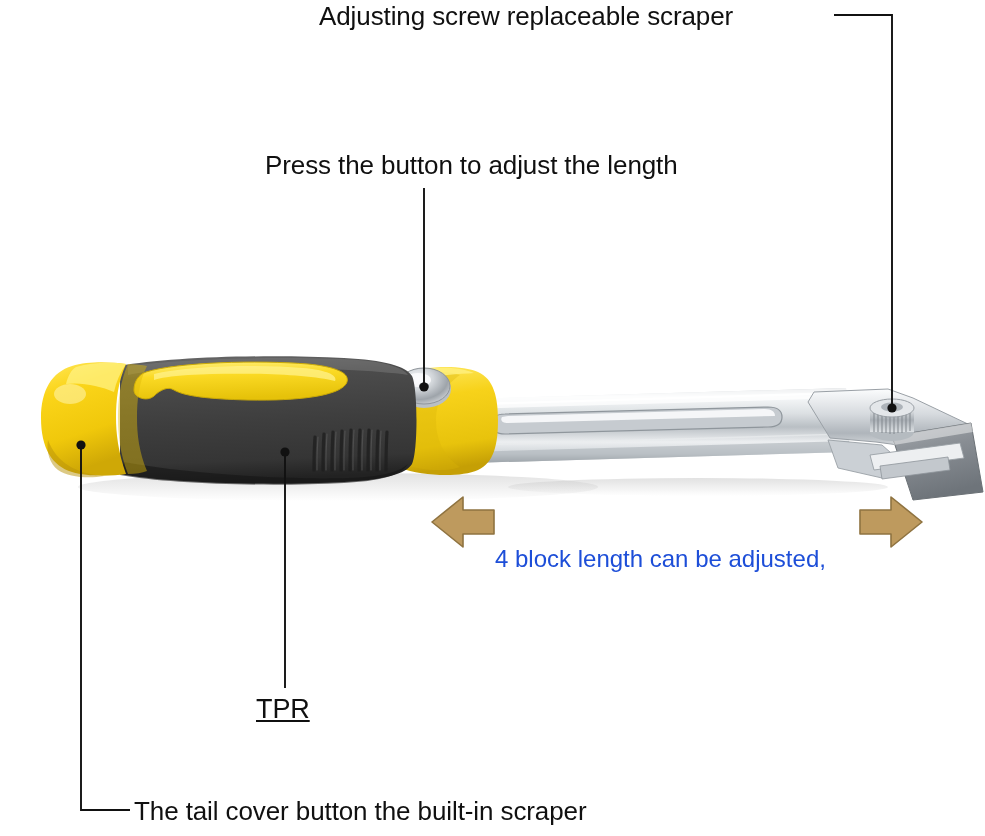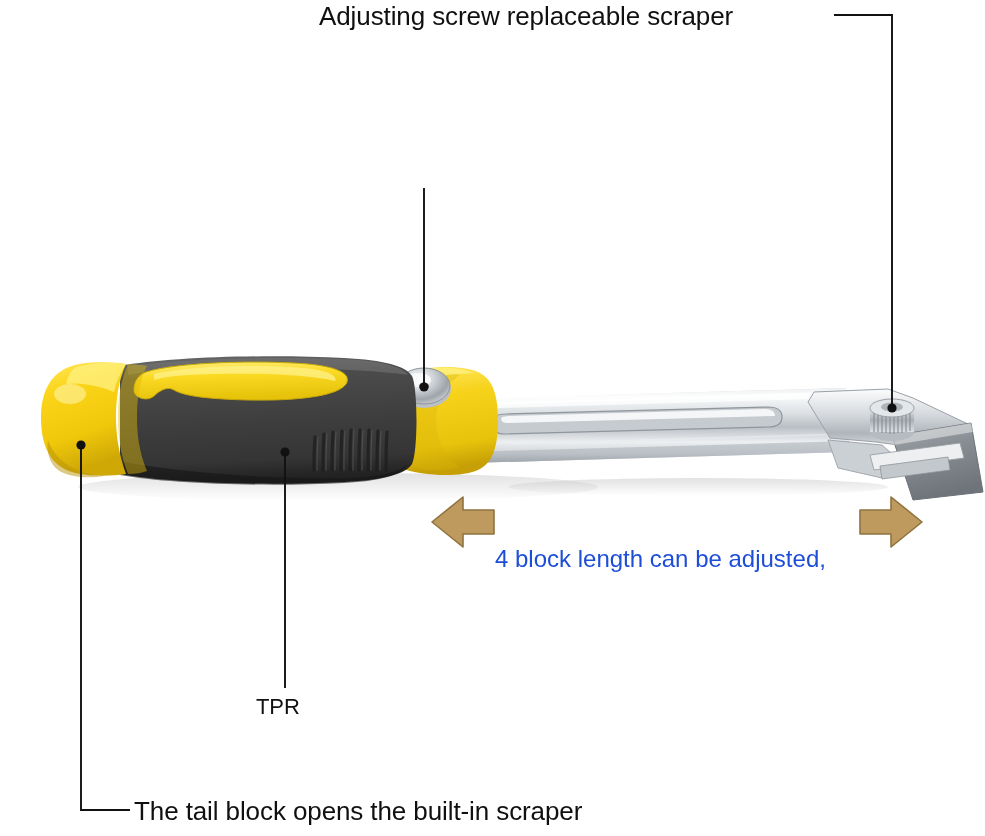--- a/index.html
+++ b/index.html
@@ -16,21 +16,21 @@
   .annot{
     position:absolute;
     font-size:26px;
     line-height:1.17;
     color:#101010;
     white-space:pre;
     letter-spacing:-0.1px;
   }
   #label-screw   {left:311px; top:1px;}
   #label-button  {left:257px; top:150px;}
-  #label-tpr     {left:248px; top:694px; font-size:22px;}
+  #label-tpr     {left:248px; top:694px; font-size:27px;text-decoration:underline;}
   #label-tail    {left:126px; top:796px;}
 
   #label-length{
     position:absolute;left:487px;top:488px;
     font-size:24px;line-height:1.18;color:#1d4ed8;white-space:pre;
   }
   .ln{display:block;}
 </style>
 </head>
 <body>
@@ -251,22 +251,23 @@
     </g>
 
     <g>
       <path d="M424,522 L455,497 L455,510 L486,510 L486,534 L455,534 L455,547 Z" fill="#BE9A5E" stroke="#8F7340" stroke-width="1.6" stroke-linejoin="round"></path>
       <path d="M914,522 L883,497 L883,510 L852,510 L852,534 L883,534 L883,547 Z" fill="#BE9A5E" stroke="#8F7340" stroke-width="1.6" stroke-linejoin="round"></path>
     </g>
   </svg>
 
   <div class="annot" id="label-screw">Adjusting screw replaceable scraper</div>
 
+  <div class="annot" id="label-button">Press the button to adjust the length</div>
 
   <div class="annot" id="label-tpr">TPR</div>
 
-  <div class="annot" id="label-tail">The tail block opens the built-in scraper</div>
+  <div class="annot" id="label-tail">The tail cover button the built-in scraper</div>
 
   <div id="label-length">
     <span class="ln">4 block length can be adjusted,</span>
   </div>
 
 </div>
 
 </body></html>

